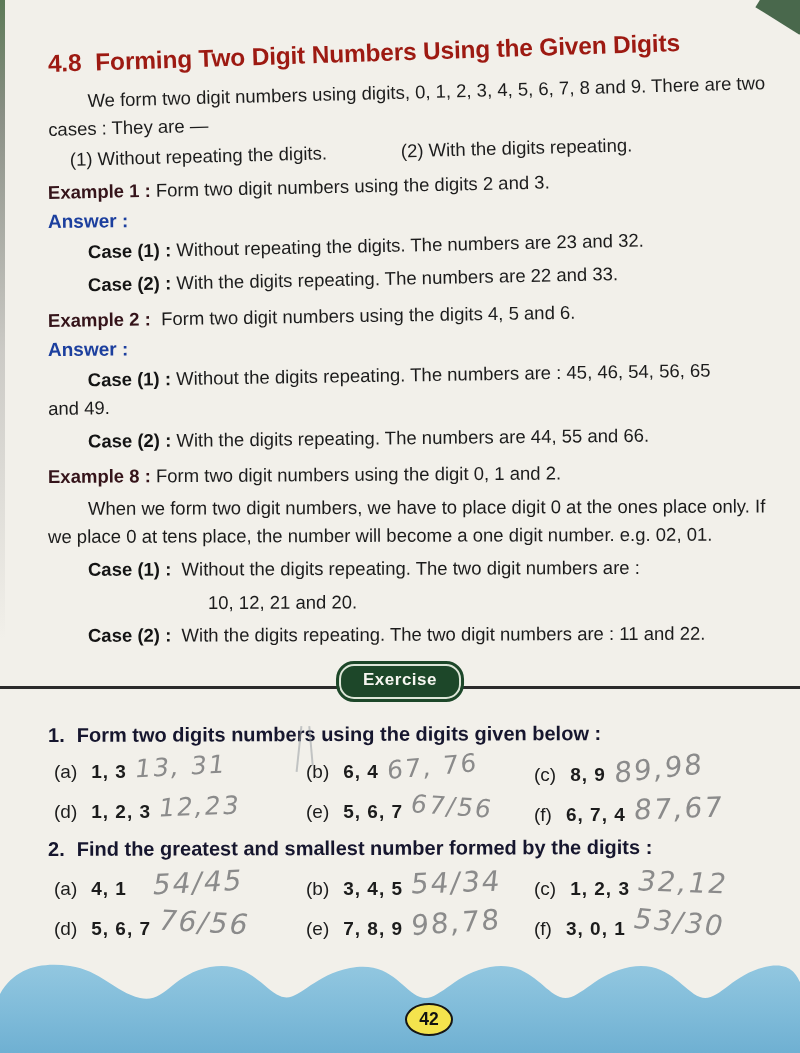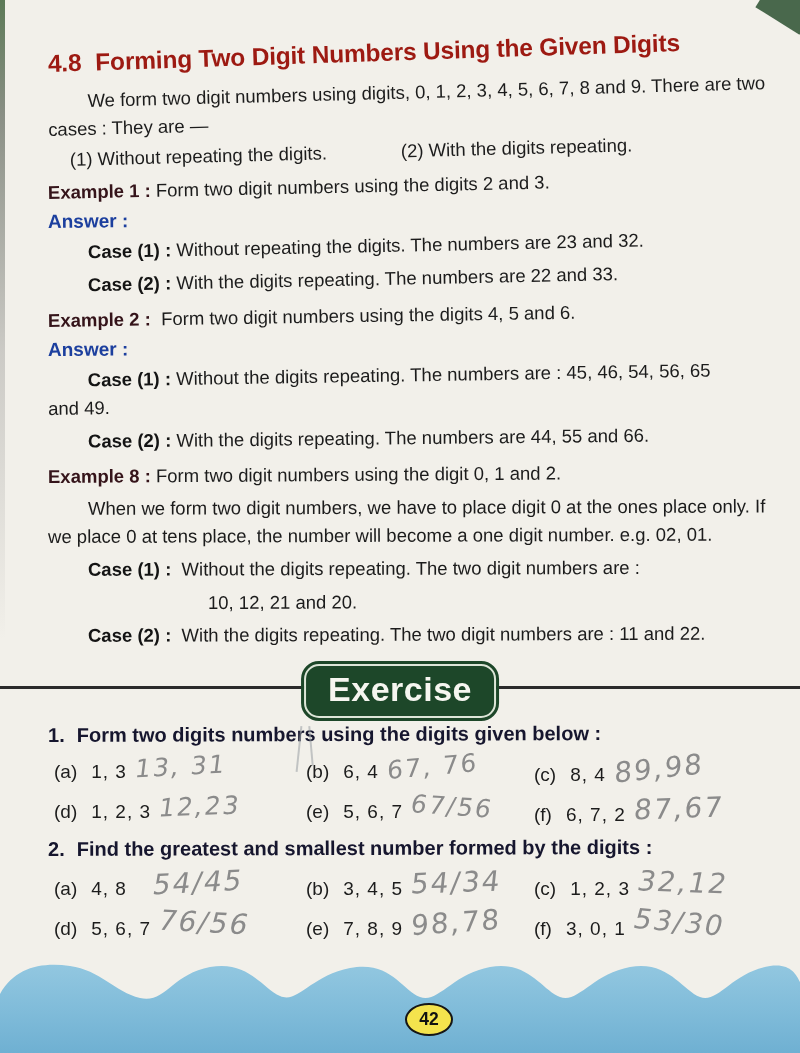--- a/index.html
+++ b/index.html
@@ -33,31 +33,31 @@
   .exline{font-size:18.5px;line-height:28px;margin:7px 0 4px 0;}
   .exlabel{font-weight:bold;color:#35141a;}
   .answer{font-size:19px;font-weight:bold;color:#1c3f9e;margin:4px 0 6px 0;}
   .caselabel{font-weight:bold;color:#141414;}
   .case-cont-num{margin:0 0 5px 160px;font-size:18.5px;line-height:28px;}
 
   
   .divider{position:relative;height:52px;margin:12px 0 6px -48px;width:800px;}
   .divider .rule{position:absolute;left:0;right:0;top:24px;height:3px;background:#2b2b2b;}
   .badge{position:absolute;left:50%;top:2px;transform:translateX(-50%);
-    background:#1d4729;color:#f6f6f0;font-weight:bold;font-size:34px;
+    background:#1d4729;color:#f6f6f0;font-weight:bold;font-size:17px;
     padding:4px 22px 7px 22px;border-radius:15px;
     border:2px solid #dde6d8;outline:3px solid #1d4729;
     letter-spacing:.5px;}
   
   .qhead{font-size:20px;font-weight:bold;color:#16162e;margin:10px 0 8px 0;}
   .qhead .qnum{margin-right:12px;}
   .qgrid{display:grid;grid-template-columns:252px 228px 1fr;row-gap:7px;margin:2px 0 10px 6px;}
   .qitem{font-size:19px;white-space:nowrap;position:relative;}
   .qitem .ilabel{margin-right:14px;}
-  .qitem .idigits{font-weight:normal;letter-spacing:1px;}
+  .qitem .idigits{font-weight:bold;letter-spacing:1px;}
   .hw{display:inline-block;font-family:"DejaVu Sans",sans-serif;color:#8b8b8b;
     font-size:25px;margin-left:8px;transform:rotate(-4deg) skewX(-8deg);
     position:relative;top:-3px;letter-spacing:2px;white-space:nowrap;}
   .hw.big{font-size:28px;}
   .pencil-stray{position:absolute;left:288px;top:726px;width:40px;height:48px;opacity:.55;}
   .pencil-stray i{position:absolute;top:0;width:2px;height:46px;background:#9aa0a4;display:block;}
   .pencil-stray i:nth-child(1){left:10px;transform:rotate(6deg);}
   .pencil-stray i:nth-child(2){left:22px;transform:rotate(-5deg);height:40px;}
 
   
@@ -103,29 +103,29 @@
 
     <div class="divider">
       <div class="rule"></div>
       <div class="badge">Exercise</div>
     </div>
 
     <div class="qhead rG"><span class="qnum">1.</span><span>Form two digits numbers using the digits given below :</span></div>
     <div class="qgrid">
       <div class="qitem"><span class="ilabel">(a)</span><span class="idigits">1, 3</span><span class="hw" style="transform:rotate(-3deg) skewX(-10deg);">13, 31</span></div>
       <div class="qitem"><span class="ilabel">(b)</span><span class="idigits">6, 4</span><span class="hw" style="transform:rotate(-5deg) skewX(-6deg);">67, 76</span></div>
-      <div class="qitem"><span class="ilabel">(c)</span><span class="idigits">8, 4</span><span class="hw big" style="transform:rotate(-6deg) skewX(-8deg);">89,98</span></div>
+      <div class="qitem"><span class="ilabel">(c)</span><span class="idigits">8, 9</span><span class="hw big" style="transform:rotate(-6deg) skewX(-8deg);">89,98</span></div>
       <div class="qitem"><span class="ilabel">(d)</span><span class="idigits">1, 2, 3</span><span class="hw" style="transform:rotate(-2deg) skewX(-10deg);">12,23</span></div>
       <div class="qitem"><span class="ilabel">(e)</span><span class="idigits">5, 6, 7</span><span class="hw" style="transform:rotate(4deg) skewX(-8deg);">67/56</span></div>
-      <div class="qitem"><span class="ilabel">(f)</span><span class="idigits">6, 7, 2</span><span class="hw big" style="transform:rotate(-2deg) skewX(-8deg);">87,67</span></div>
+      <div class="qitem"><span class="ilabel">(f)</span><span class="idigits">6, 7, 4</span><span class="hw big" style="transform:rotate(-2deg) skewX(-8deg);">87,67</span></div>
     </div>
 
     <div class="qhead rG"><span class="qnum">2.</span><span>Find the greatest and smallest number formed by the digits :</span></div>
     <div class="qgrid">
-      <div class="qitem"><span class="ilabel">(a)</span><span class="idigits">4, 8</span><span class="hw big" style="transform:rotate(-3deg) skewX(-12deg);margin-left:26px;">54/45</span></div>
+      <div class="qitem"><span class="ilabel">(a)</span><span class="idigits">4, 1</span><span class="hw big" style="transform:rotate(-3deg) skewX(-12deg);margin-left:26px;">54/45</span></div>
       <div class="qitem"><span class="ilabel">(b)</span><span class="idigits">3, 4, 5</span><span class="hw big" style="transform:rotate(-2deg) skewX(-8deg);">54/34</span></div>
       <div class="qitem"><span class="ilabel">(c)</span><span class="idigits">1, 2, 3</span><span class="hw big" style="transform:rotate(2deg) skewX(-10deg);">32,12</span></div>
       <div class="qitem"><span class="ilabel">(d)</span><span class="idigits">5, 6, 7</span><span class="hw big" style="transform:rotate(3deg) skewX(-12deg);">76/56</span></div>
       <div class="qitem"><span class="ilabel">(e)</span><span class="idigits">7, 8, 9</span><span class="hw big" style="transform:rotate(-4deg) skewX(-6deg);">98,78</span></div>
       <div class="qitem"><span class="ilabel">(f)</span><span class="idigits">3, 0, 1</span><span class="hw big" style="transform:rotate(5deg) skewX(-10deg);">53/30</span></div>
     </div>
 
   </div>
 
   <div class="pencil-stray">

